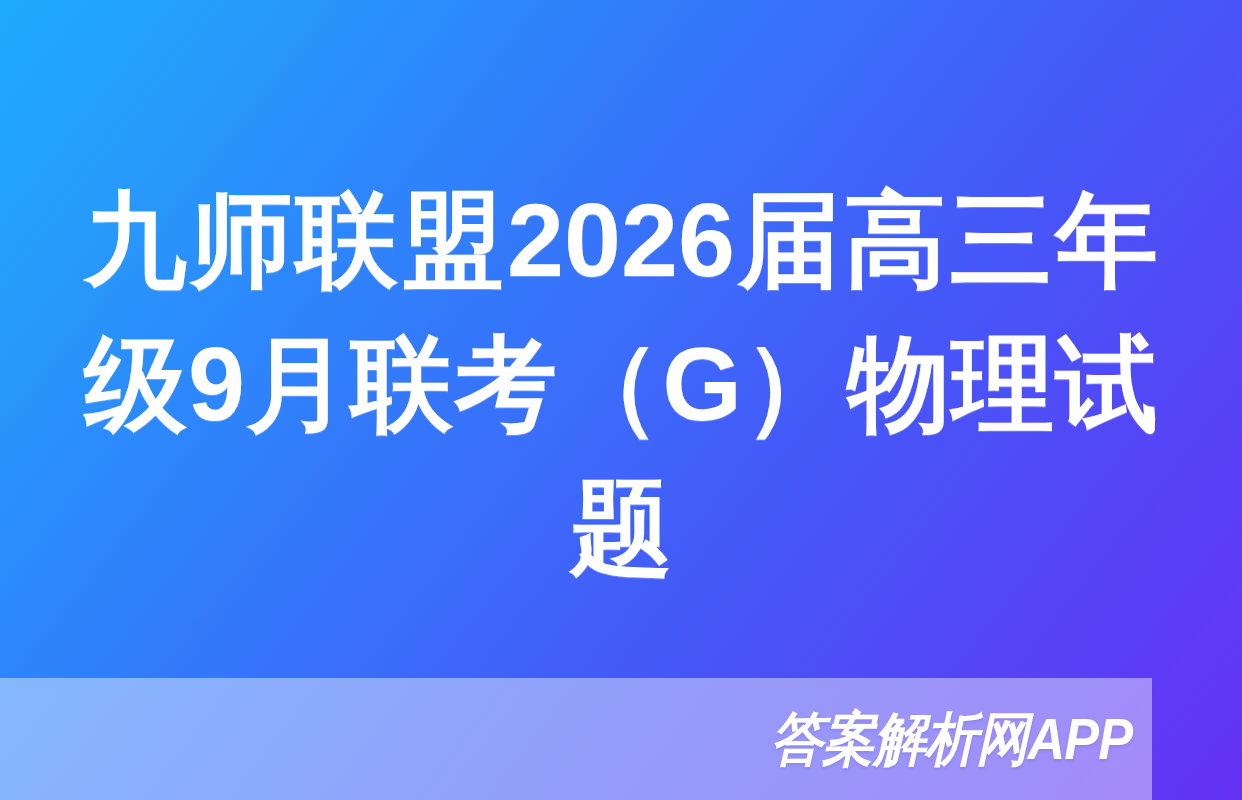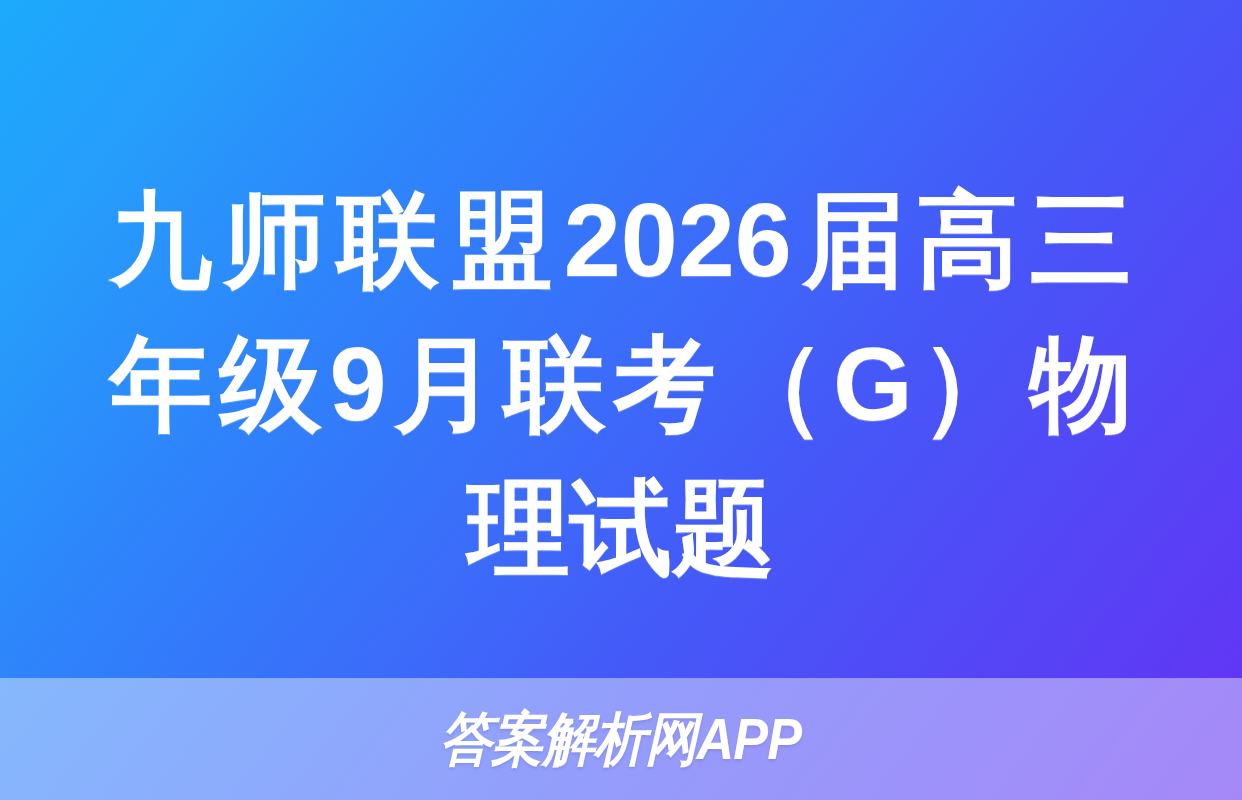--- a/index.html
+++ b/index.html
@@ -43,21 +43,21 @@
         rgba(255,255,255,0.035) 100%);
     pointer-events: none;
   }
 
   
   #title-block {
     position: absolute;
     left: 0;
     top: 168px;
     width: 1242px;
-    padding: 0 102px;
+    padding: 0 76px;
     box-sizing: border-box;
     text-align: center;
   }
 
   #exam-title {
     margin: 0;
     color: #ffffff;
     font-size: 104px;
     line-height: 144px;
     font-weight: 700;
@@ -69,28 +69,28 @@
     transform: scaleX(0.985);
     transform-origin: center center;
     text-shadow: 0 1px 0 rgba(255,255,255,0.25);
   }
 
   
   #watermark-banner {
     position: absolute;
     left: 0;
     top: 678px;
-    width: 1242px;
+    width: 1152px;
     height: 122px;
     background: linear-gradient(90deg,
         rgba(255,255,255,0.42) 0%,
         rgba(255,255,255,0.42) 100%);
     display: flex;
     align-items: center;
-    justify-content: center;
+    justify-content: flex-end;
   }
 
   #watermark-text {
     color: #ffffff;
     font-size: 58px;
     line-height: 62px;
     font-weight: 700;
     font-style: italic;
     letter-spacing: -1px;
     transform: scaleX(0.9);

